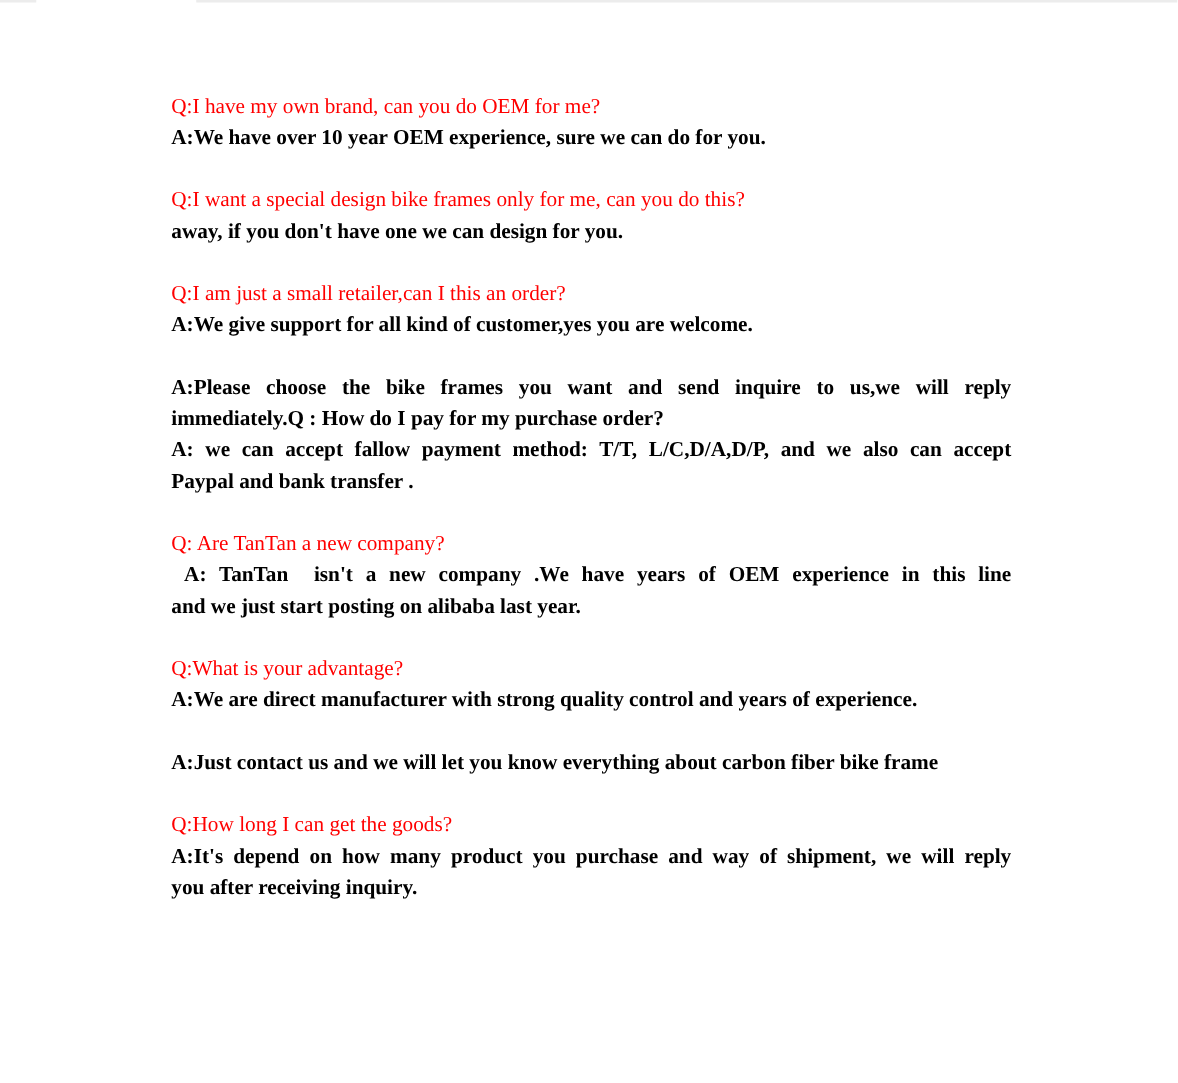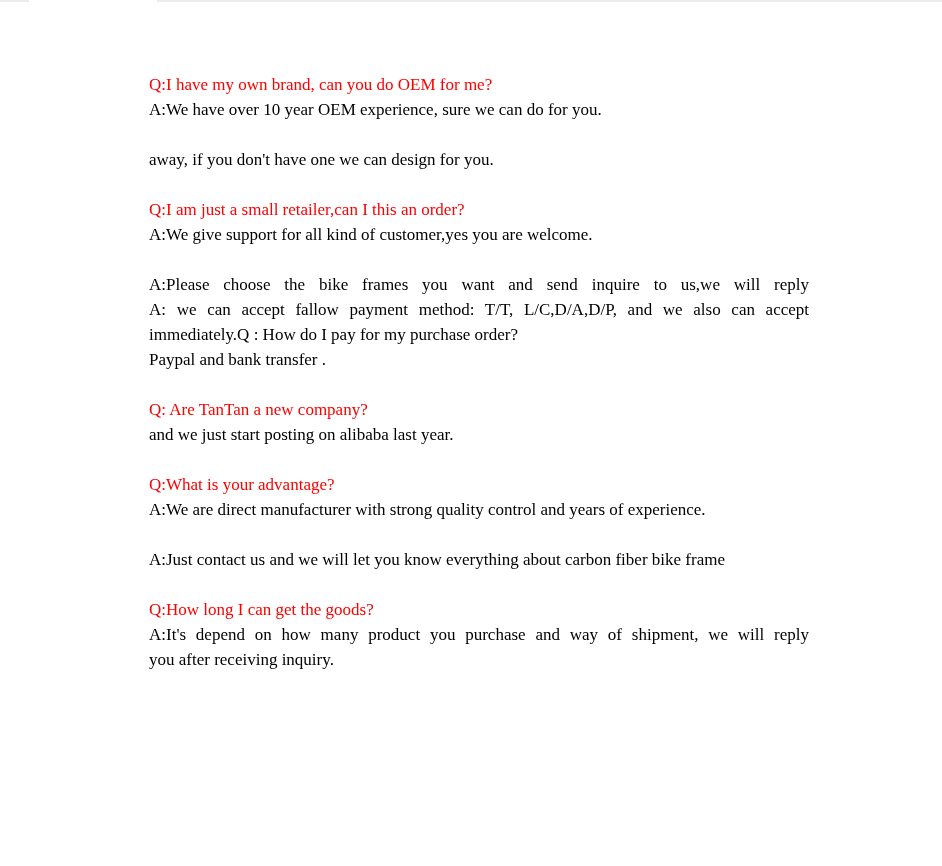--- a/index.html
+++ b/index.html
@@ -22,65 +22,68 @@
   }
   .top-rule.seg1 { left: 0; width: 29px; }
   .top-rule.seg2 { left: 157px; width: 785px; }
   .content {
     position: absolute;
     left: 137px;
     top: 72px;
     width: 672px;
   }
   .qa-block {
-    margin: 0 0 25px 12px;
+    margin: 0 0 25px 0;
   }
   .line {
     font-size: 17px;
     line-height: 25px;
     white-space: pre-wrap;
   }
   .question {
     color: var(--q, #ff0000);
   }
   .answer {
     color: var(--a, #000000);
+    font-weight: bold;
   }
   
   .answer.just {
     text-align: justify;
     text-align-last: justify;
   }
 </style>
 </head>
 <body style="--bg: #ffffff; --q: #ff0000; --a: #000000; --rule: #ececec;">
 
 <div class="top-rule seg1"></div>
 <div class="top-rule seg2"></div>
 
 <main class="content">
     <section class="qa-block">
       <div class="question line">Q:I have my own brand, can you do OEM for me?</div>
       <div class="answer line">A:We have over 10 year OEM experience, sure we can do for you.</div>
     </section>
     <section class="qa-block">
+      <div class="question line">Q:I want a special design bike frames only for me, can you do this?</div>
       <div class="answer line">away, if you don't have one we can design for you.</div>
     </section>
     <section class="qa-block">
       <div class="question line">Q:I am just a small retailer,can I this an order?</div>
       <div class="answer line">A:We give support for all kind of customer,yes you are welcome.</div>
     </section>
     <section class="qa-block">
       <div class="answer line just">A:Please choose the bike frames you want and send inquire to us,we will reply</div>
+      <div class="answer line">immediately.Q : How do I pay for my purchase order?</div>
       <div class="answer line just">A: we can accept fallow payment method: T/T, L/C,D/A,D/P, and we also can accept</div>
-      <div class="answer line">immediately.Q : How do I pay for my purchase order?</div>
       <div class="answer line">Paypal and bank transfer .</div>
     </section>
     <section class="qa-block">
       <div class="question line">Q: Are TanTan a new company?</div>
+      <div class="answer line just"> A: TanTan  isn't a new company .We have years of OEM experience in this line</div>
       <div class="answer line">and we just start posting on alibaba last year.</div>
     </section>
     <section class="qa-block">
       <div class="question line">Q:What is your advantage?</div>
       <div class="answer line">A:We are direct manufacturer with strong quality control and years of experience.</div>
     </section>
     <section class="qa-block">
       <div class="answer line">A:Just contact us and we will let you know everything about carbon fiber bike frame</div>
     </section>
     <section class="qa-block">

